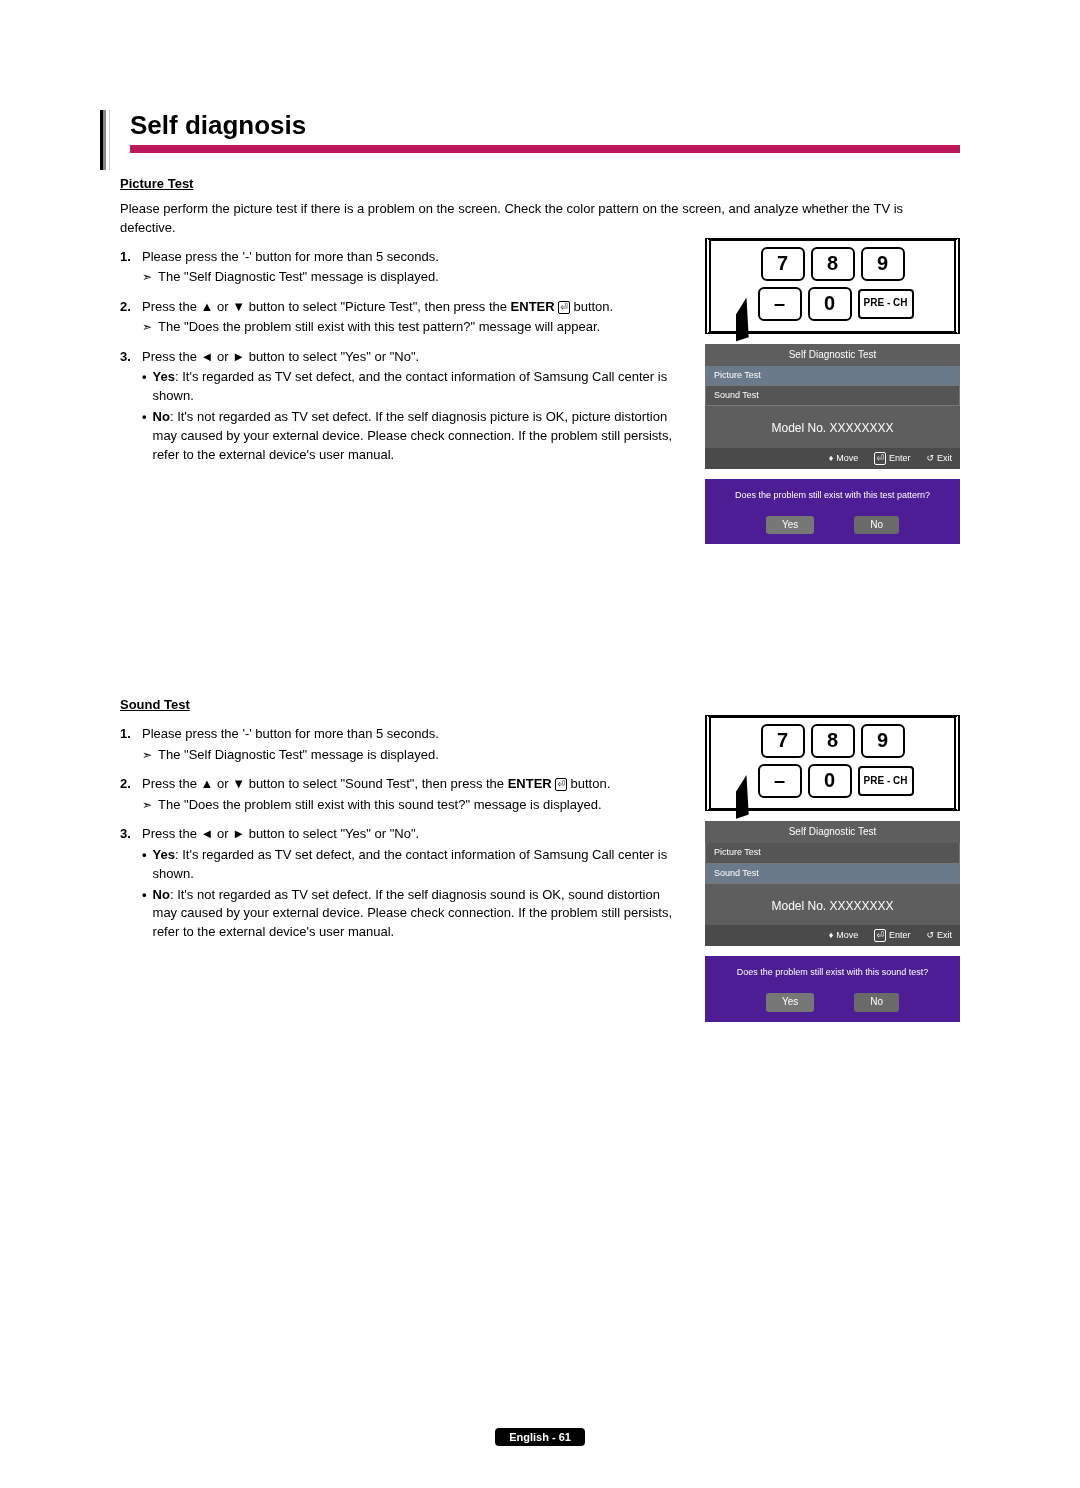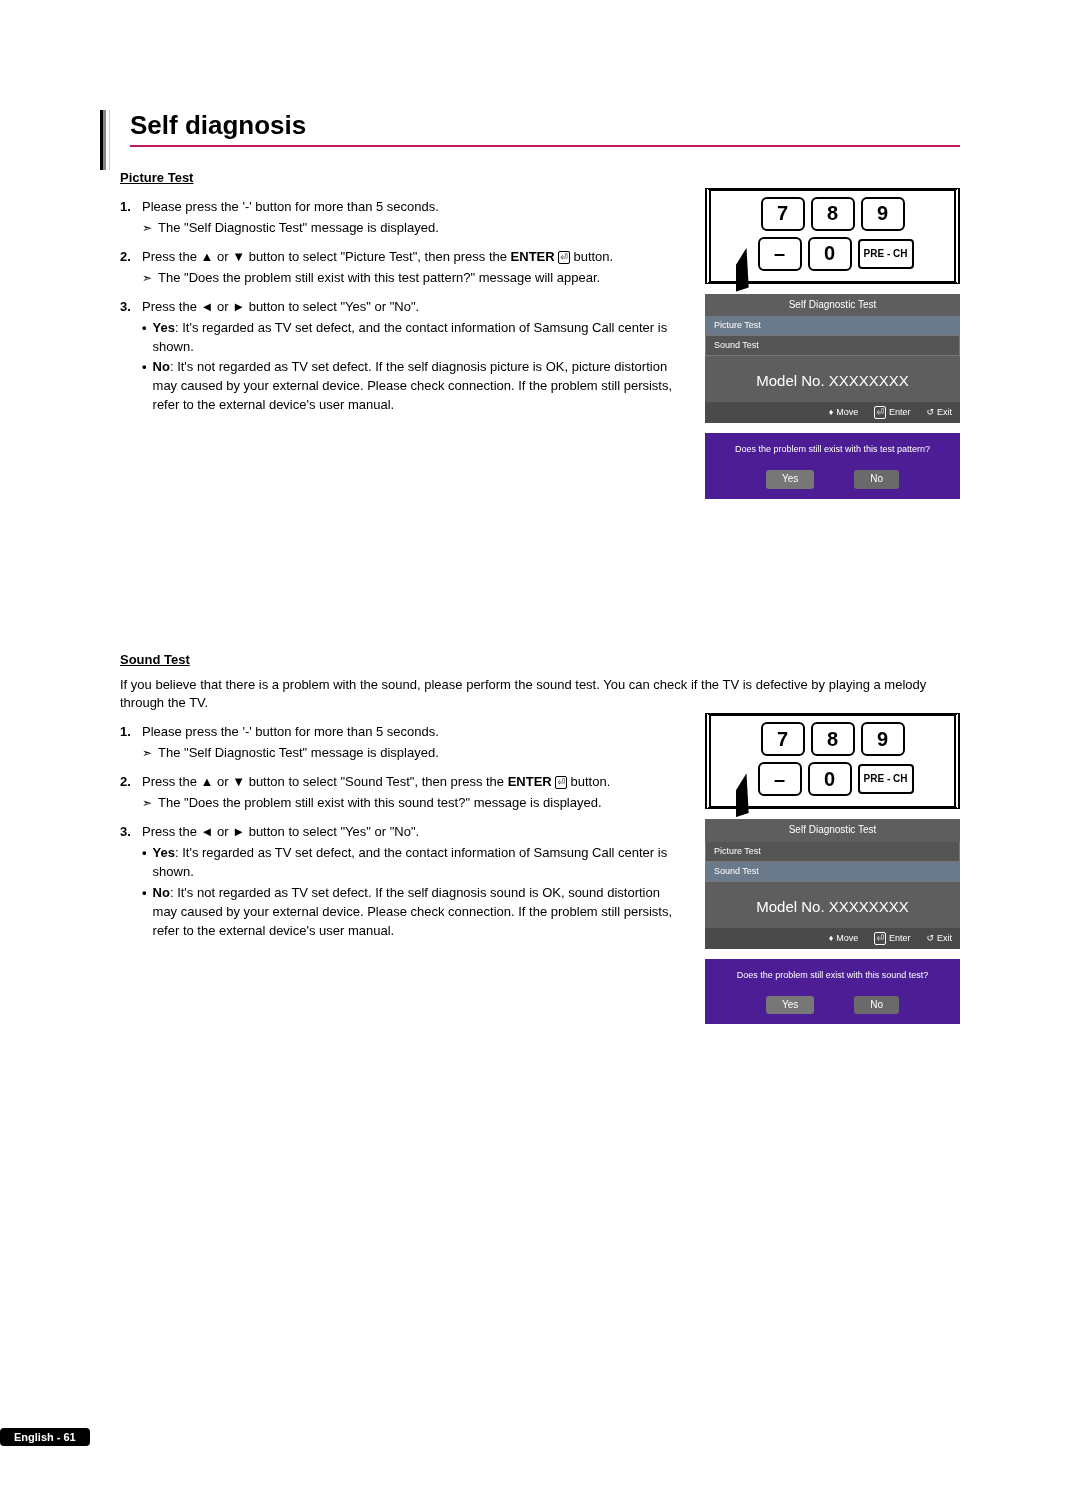--- a/index.html
+++ b/index.html
@@ -15,21 +15,21 @@
     position: absolute; 
     left: 100px; 
     top: 110px; 
     width: 10px; 
     height: 60px; 
     background: linear-gradient(to right, #000 0 3px, #888 3px 6px, #fff 6px 10px);
     border-right: 1px solid #ccc;
   }
   .title-row { 
     margin-left: 30px; 
-    border-bottom: 2px solid #be185d; 
+    border-bottom: 8px solid #be185d; 
     padding-bottom: 4px;
   }
   h1 { 
     font-size: 26px; 
     font-weight: bold; 
   }
   .content { 
     margin-left: 20px; 
     font-size: 13px; 
     color: #000; 
@@ -132,21 +132,21 @@
   }
   .osd-row { 
     padding: 3px 8px; 
     border: 1px solid #777; 
     border-top: none;
     background: #555;
   }
   .osd-row.selected { 
     background: #6b7a8a; 
   }
-  .osd-model { text-align: center; padding: 14px 0 10px 0; font-size:15px; }
+  .osd-model { text-align: center; padding: 14px 0 10px 0; font-size:12px; }
   .osd-toolbar { 
     background: #4a4a4a; 
     display: flex; 
     justify-content: flex-end; 
     gap: 16px; 
     padding: 4px 8px; 
     font-size: 9px;
     align-items:center;
   }
   .tb-item { display:flex; align-items:center; gap:3px; }
@@ -157,20 +157,21 @@
     border-radius: 3px; 
     padding: 2px 16px; 
     font-size: 10px;
   }
   .dlg-btn.alt { background:#6a6a6a; }
   
   .page-footer {
     position: absolute;
     bottom: 42px;
     left: 0; right: 0;
+    text-align: center;
   }
   .page-label {
     display: inline-block;
     background: #000;
     color: #fff;
     font-size: 11px;
     font-weight: bold;
     padding: 3px 14px;
     border-radius: 4px;
   }
@@ -180,20 +181,21 @@
 <body>
 
 <div class="leftbar"></div>
 <div class="title-row">
   <h1>Self diagnosis</h1>
 </div>
 
 <div class="content">
 
   <div class="section-title">Picture Test</div>
+  <div class="intro">Please perform the picture test if there is a problem on the screen. Check the color pattern on the screen, and analyze whether the TV is defective.</div>
 
   <div class="two-col">
     <div class="left-col">
       <ol class="numlist">
         <li>
           <div class="num">1.</div>
           <div class="body">
             <span>Please press the '-' button for more than 5 seconds.</span>
             <div class="arrow-sub">
                 <span>The "Self Diagnostic Test" message is displayed.</span>
@@ -269,21 +271,20 @@
             <div class="dlg-btn alt">No</div>
           </div>
         </div>
       </div>
     </div>
   </div>
 
   <div style="height:120px"></div>
 
   <div class="section-title">Sound Test</div>
-  <div class="intro">If you believe that there is a problem with the sound, please perform the sound test. You can check if the TV is defective by playing a melody through the TV.</div>
 
   <div class="two-col">
     <div class="left-col">
       <ol class="numlist">
         <li>
           <div class="num">1.</div>
           <div class="body">
             <span>Please press the '-' button for more than 5 seconds.</span>
             <div class="arrow-sub">
                 <span>The "Self Diagnostic Test" message is displayed.</span>

